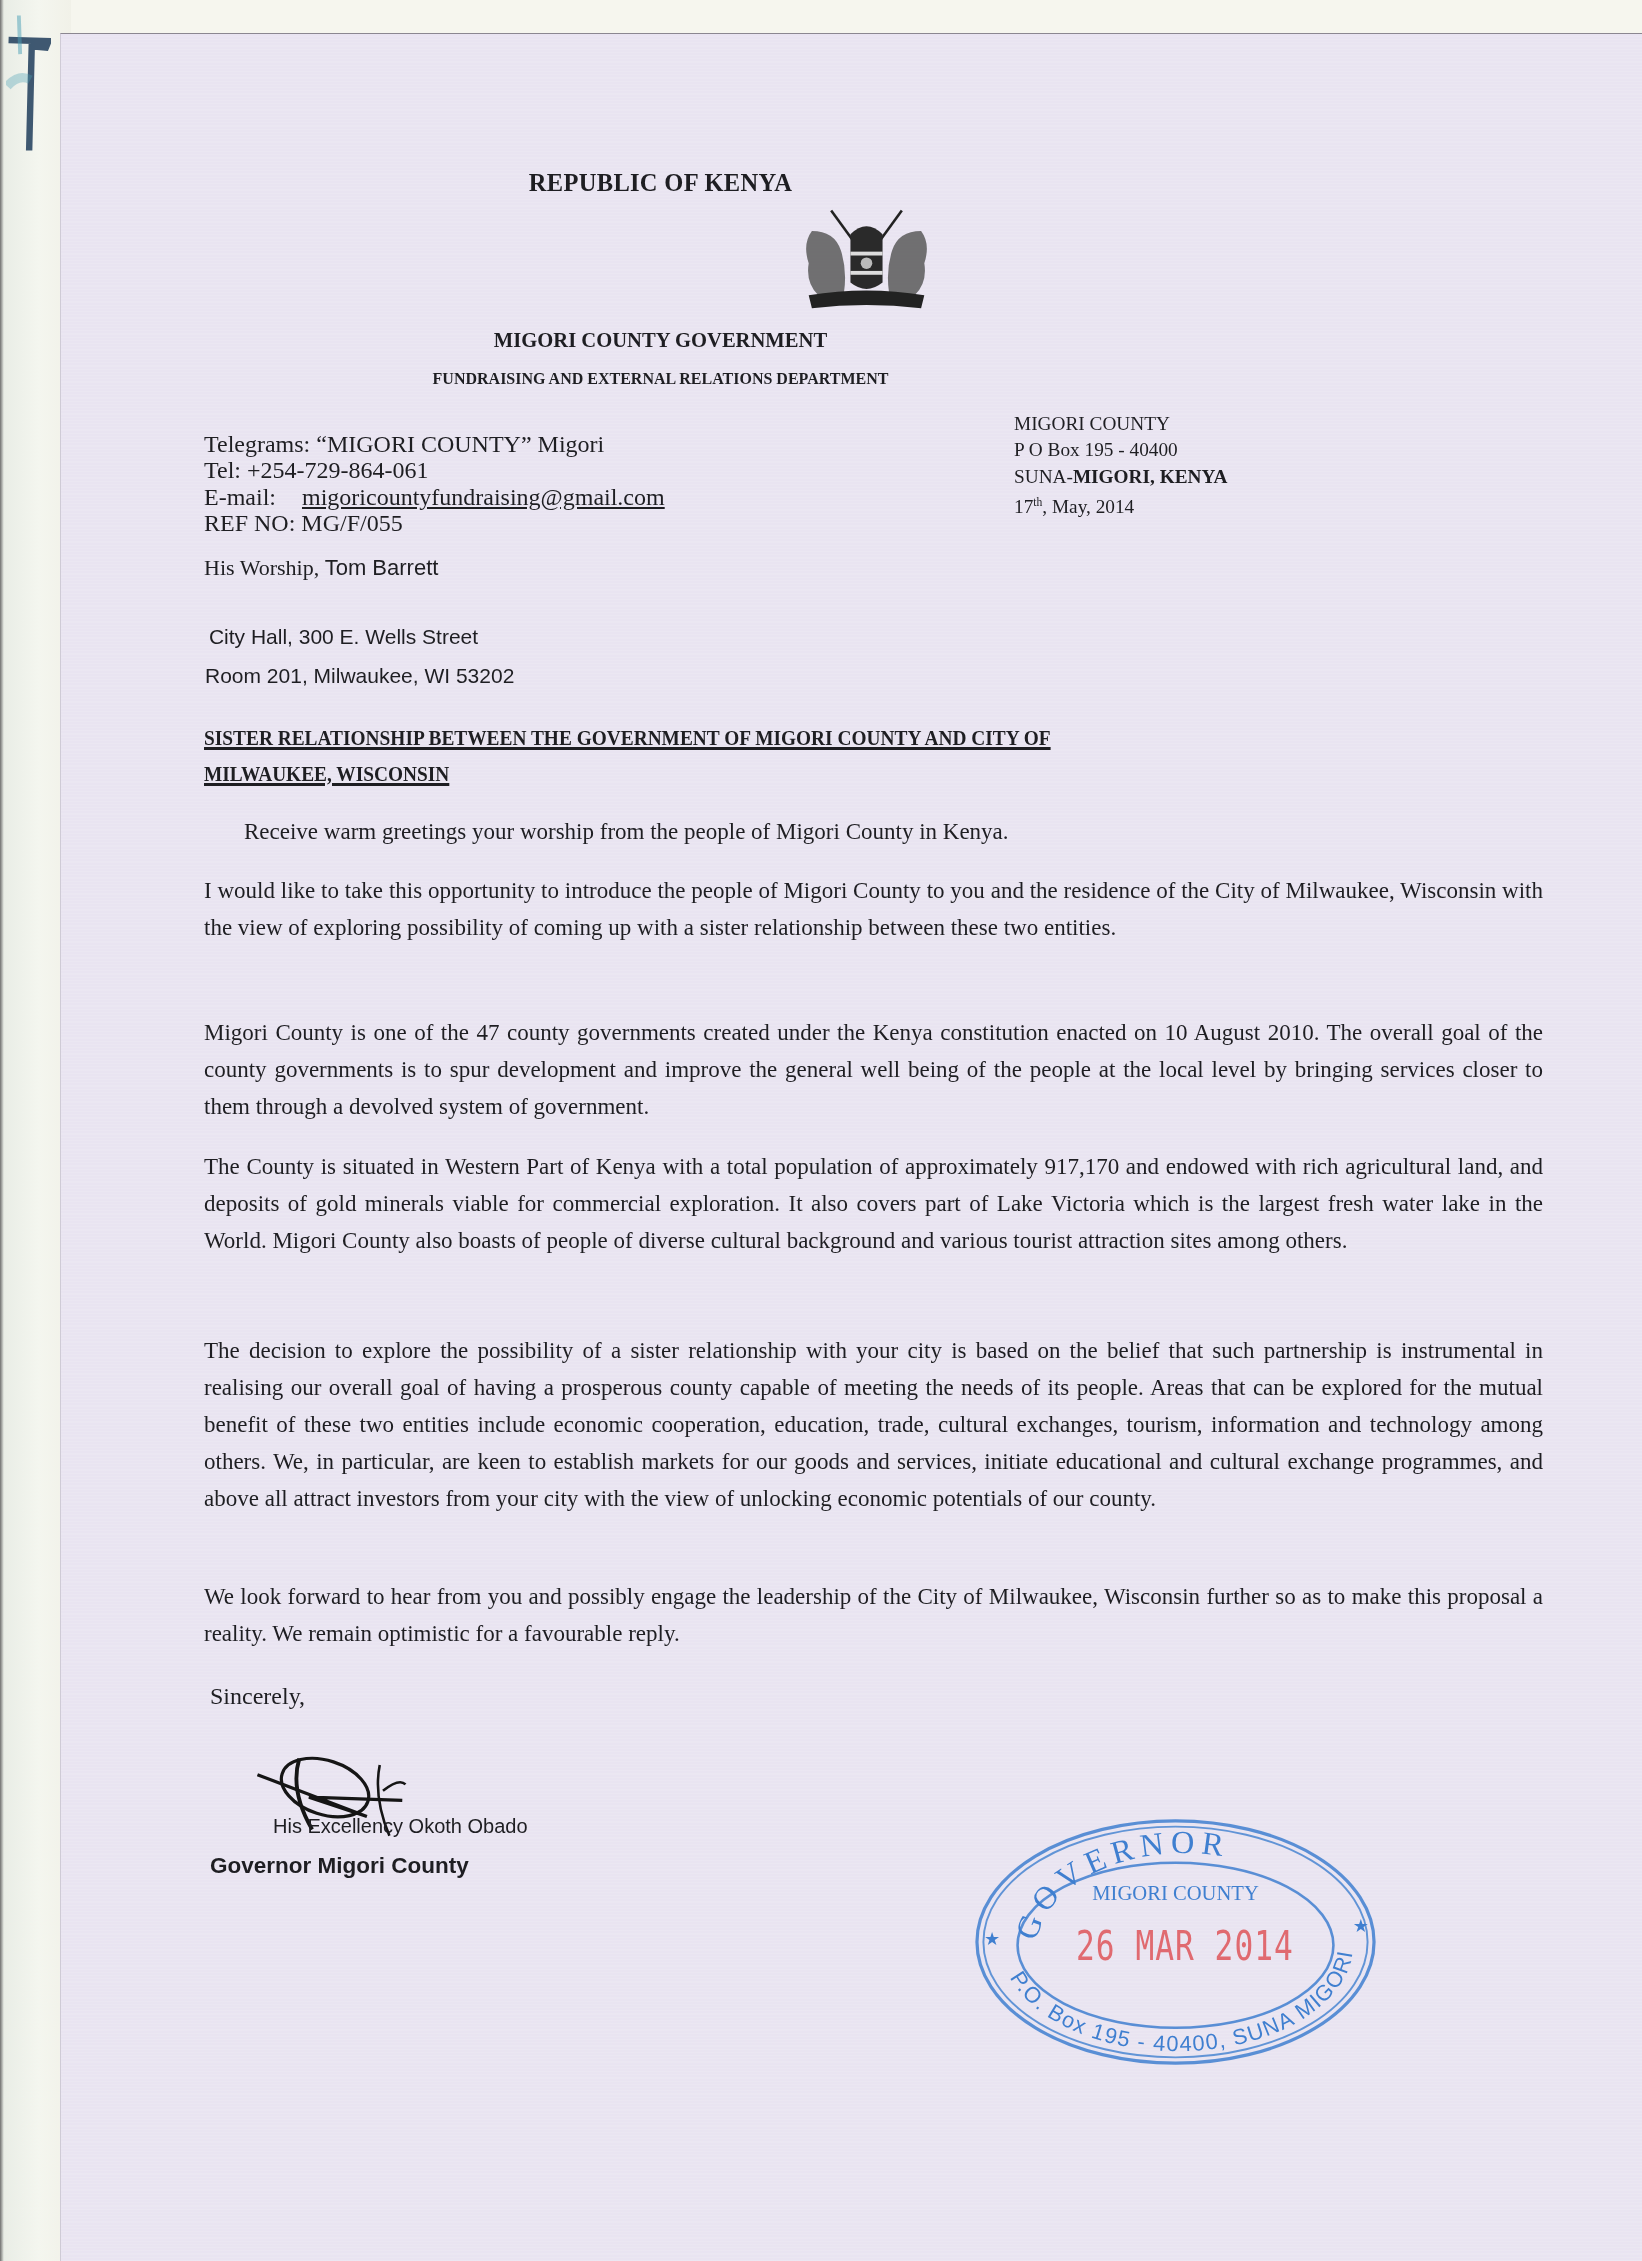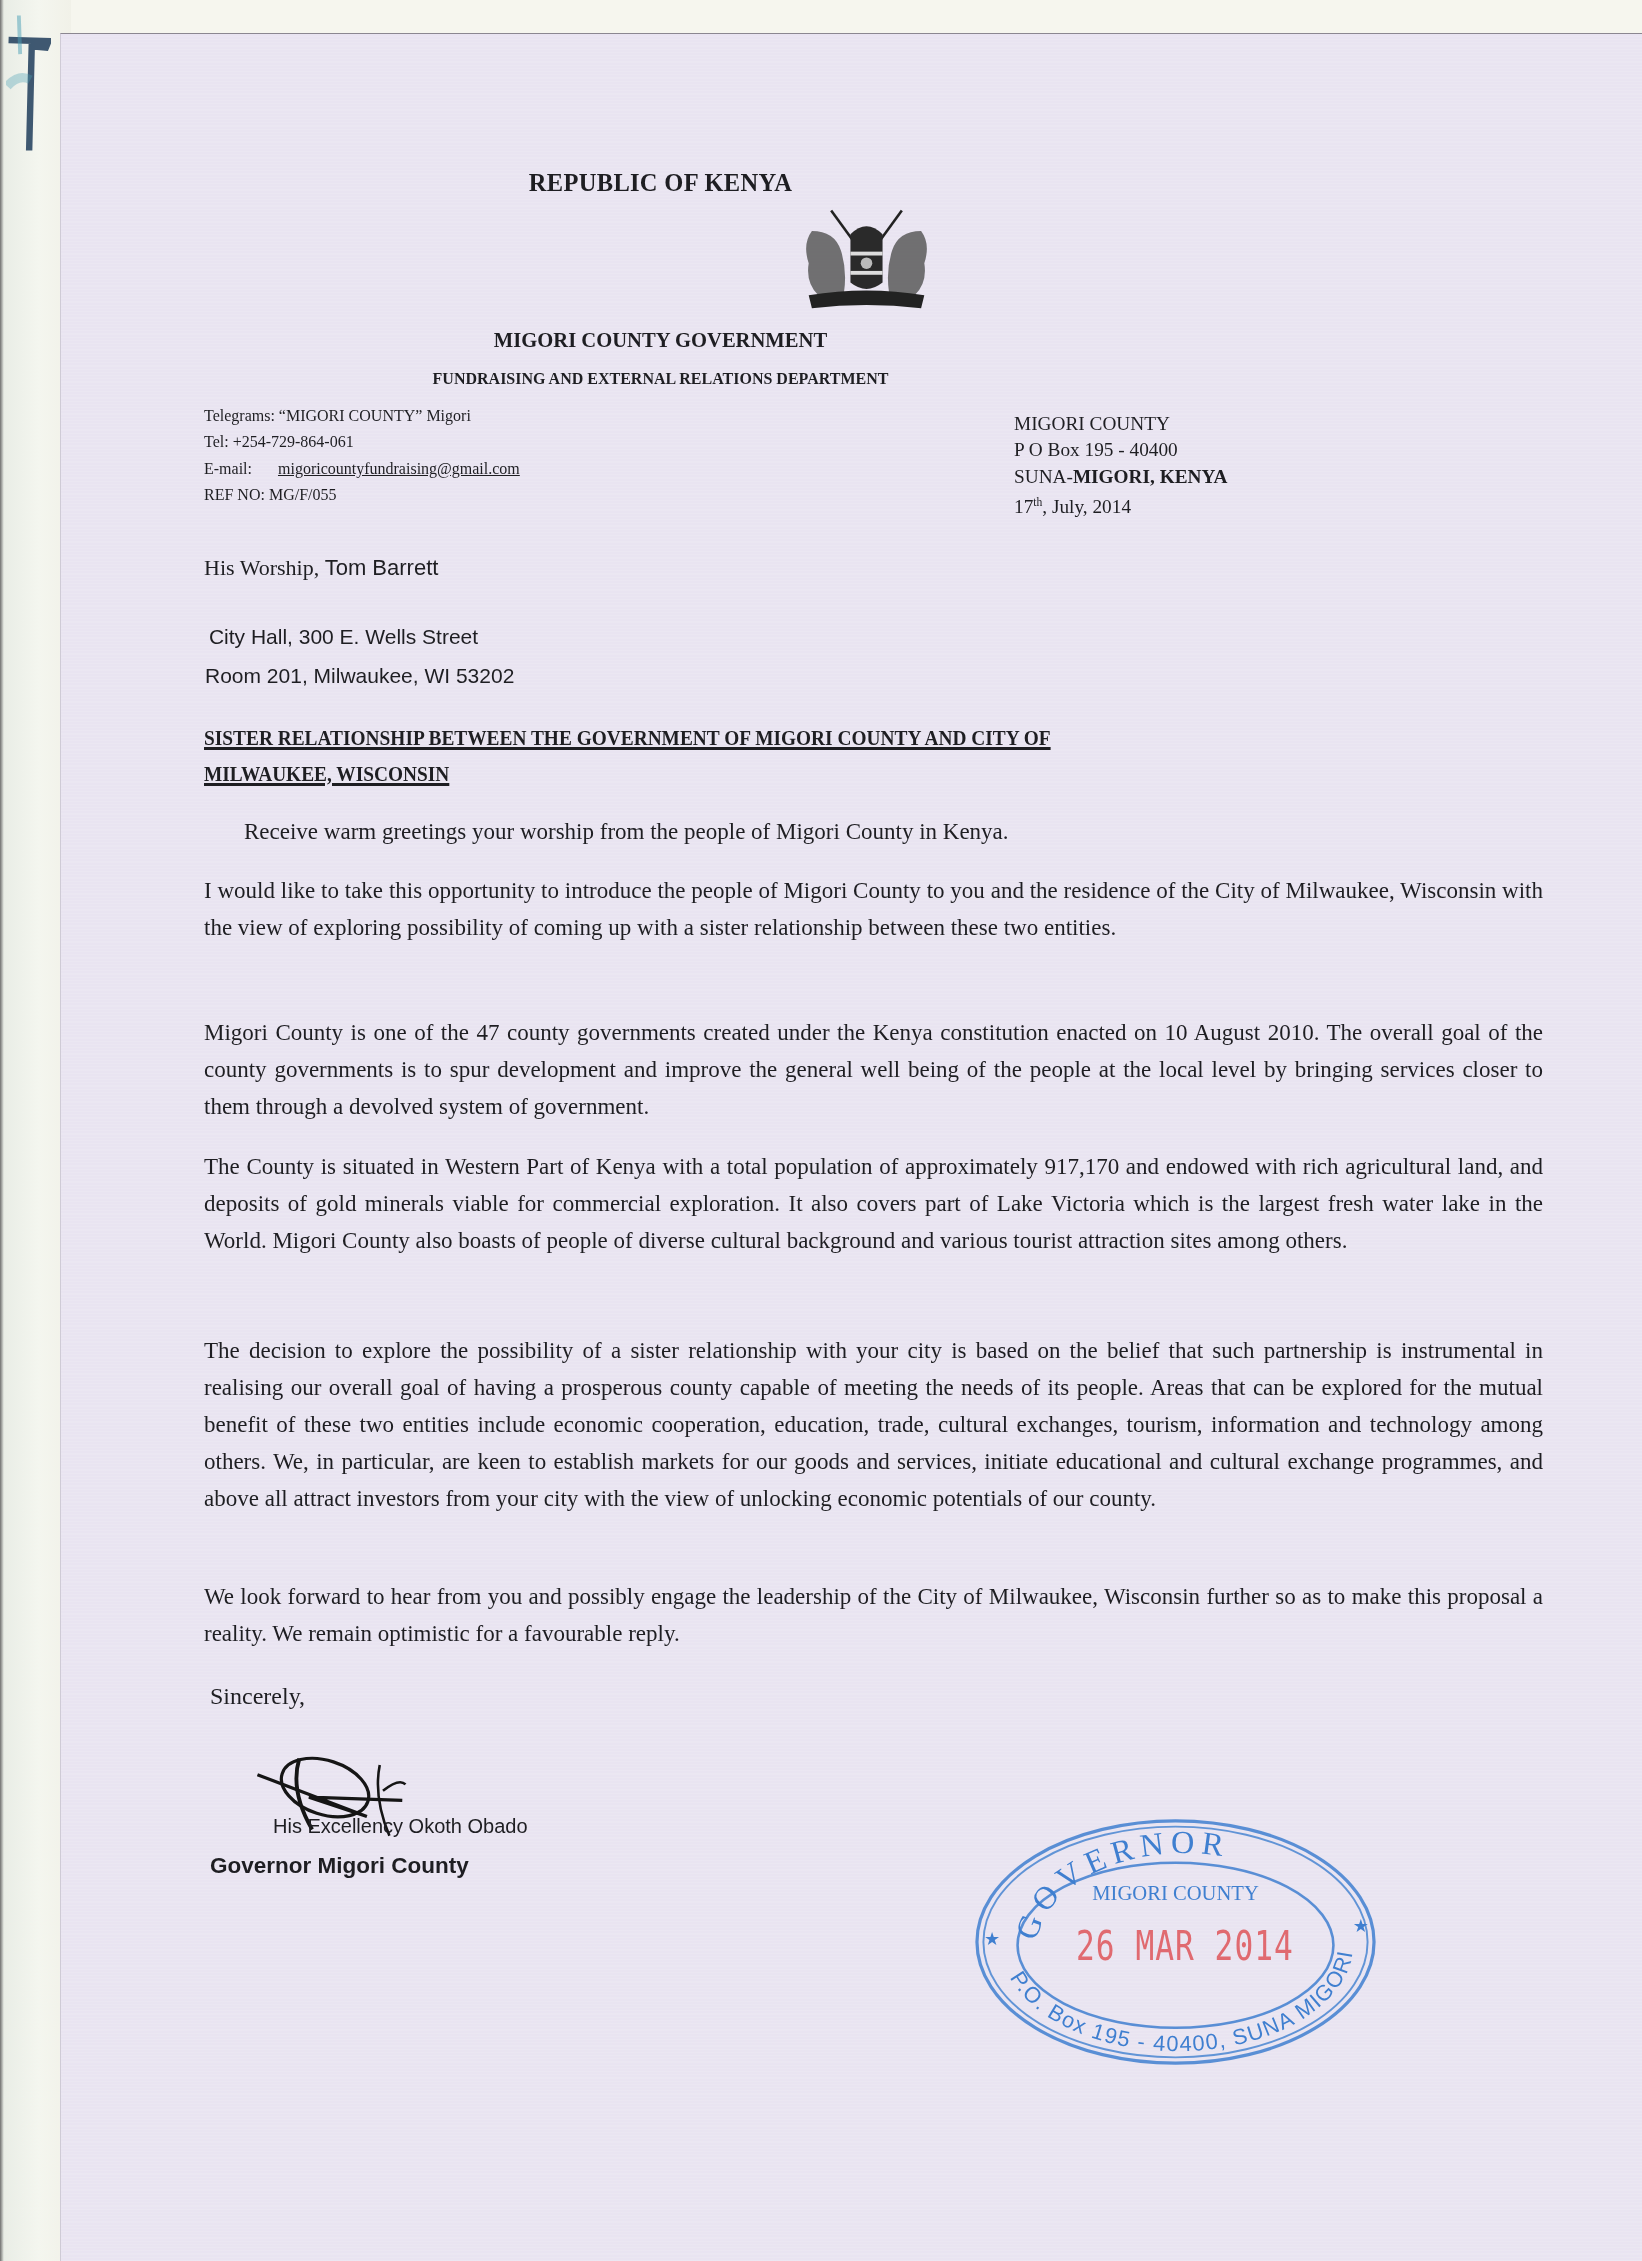--- a/index.html
+++ b/index.html
@@ -27,21 +27,21 @@
       repeating-linear-gradient(0deg, rgba(255,255,255,0.10) 0px, rgba(255,255,255,0.10) 1.3px, rgba(0,0,0,0.0) 1.3px, rgba(0,0,0,0.0) 3.2px);
   }
   .abs { position: absolute; }
   .center-block { position: absolute; left: 0; width: 1321px; text-align: center; }
 
   .republic { top: 169px; font-size: 24.5px; font-weight: bold; letter-spacing: 0.3px; }
   .coat { left: 783px; top: 205px; width: 167px; height: 110px; }
   .county-gov { top: 329px; font-size: 20.6px; font-weight: bold; }
   .dept { top: 370px; font-size: 16px; font-weight: bold; }
 
-  .contact-left { left: 204px; top: 403px; font-size: 16px; line-height: 26.4px; }
+  .contact-left { left: 204px; top: 431px; font-size: 24px; line-height: 26.4px; }
   .contact-left .email { text-decoration: underline; margin-left: 26px; }
   .contact-right { left: 1014px; top: 411px; font-size: 19.3px; line-height: 26.4px; }
   .contact-right sup { font-size: 11.6px; }
 
   .recipient { left: 204px; top: 554px; font-size: 22px; line-height: 28px; }
   .recipient .name { font-family: "Liberation Serif", serif; }
   .recipient .salut-title { font-family: Liberation Sans, sans-serif; }
   .addr { left: 205px; top: 617px; font-family: "Liberation Sans", sans-serif; font-size: 21px; line-height: 39px; }
 
   .subject { left: 204px; top: 720px; width: 1160px; font-size: 22px; font-weight: bold; line-height: 36px; text-decoration: underline; text-decoration-thickness: 2.6px; transform: scaleX(0.88); transform-origin: left top; }
@@ -102,21 +102,21 @@
   <div>
     <span>E-mail:</span><span class="email">migoricountyfundraising@gmail.com</span>
   </div>
   <div>REF NO: MG/F/055</div>
 </div>
 
 <div class="abs contact-right">
   <div>MIGORI COUNTY</div>
   <div>P O Box 195 - 40400</div>
   <div><span>SUNA-</span><b>MIGORI, KENYA</b></div>
-  <div><span>17</span><sup>th</sup><span>, July, 2014</span></div>
+  <div><span>17</span><sup>th</sup><span>, May, 2014</span></div>
 </div>
 
 <div class="abs recipient">
   <span class="name">His Worship,</span>
   <span class="salut-title">Tom Barrett</span>
 </div>
 <div class="abs addr">
   <div style="padding-left:3.9px">City Hall, 300 E. Wells Street</div>
   <div>Room 201, Milwaukee, WI 53202</div>
 </div>

